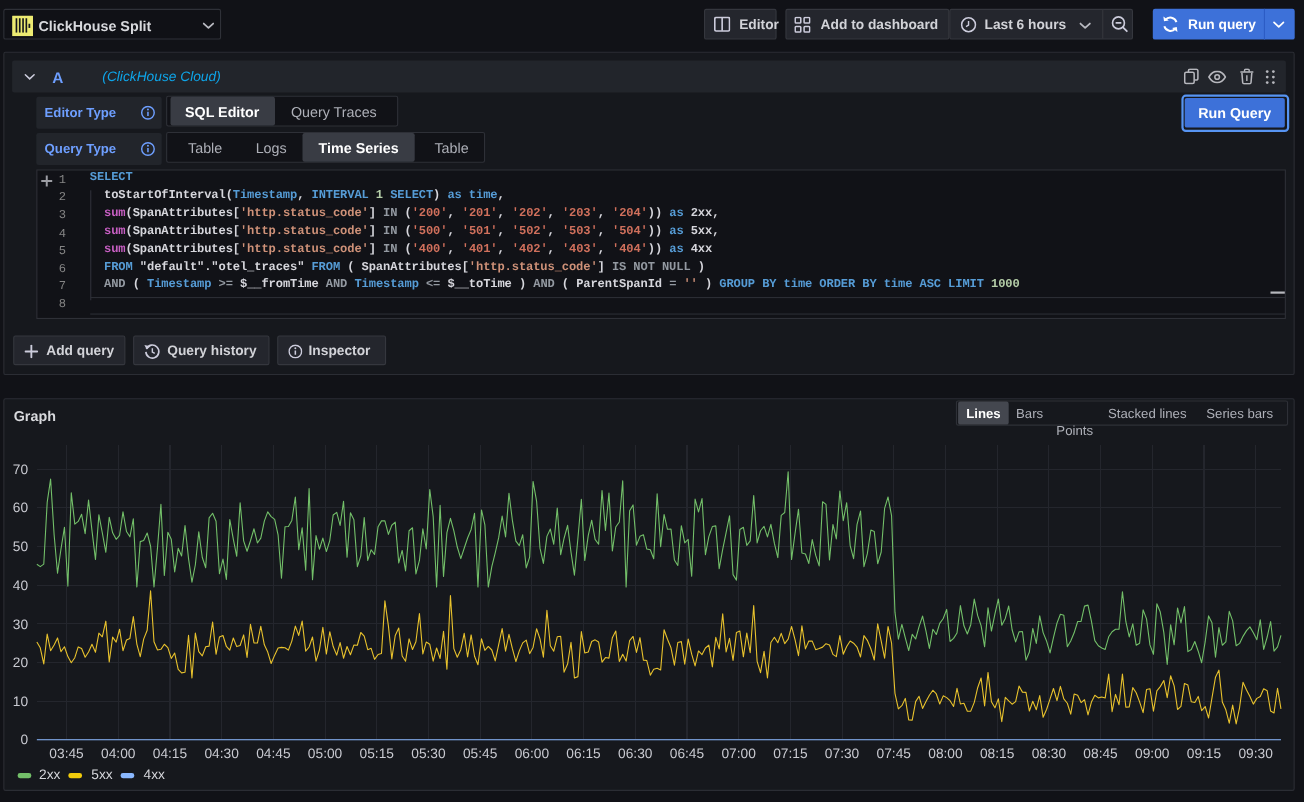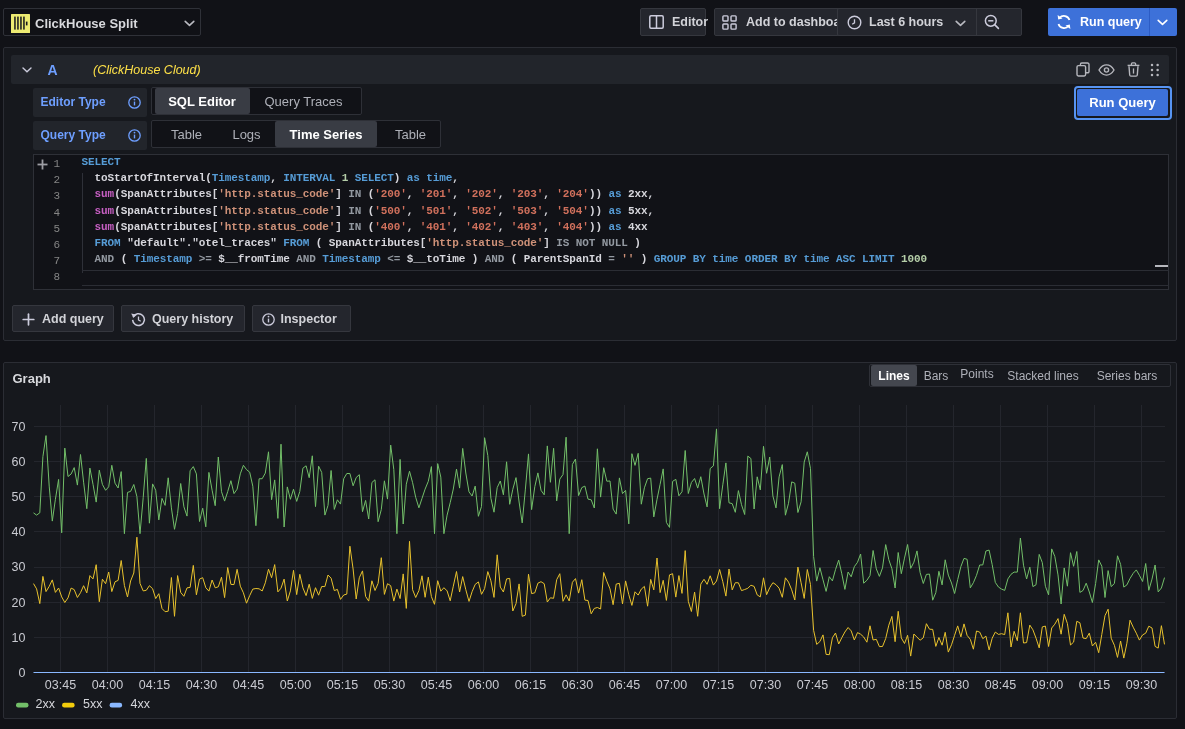--- a/index.html
+++ b/index.html
@@ -48,21 +48,21 @@
     <span style="position:absolute;left:7px;top:6px;line-height:0"><svg width="15" height="15" viewBox="0 0 15 15">
         <g fill="none" stroke="#ccccdc" stroke-width="1.4">
           <rect x="0.9" y="0.9" width="5.1" height="5.1" rx="0.8"></rect>
           <rect x="9" y="0.9" width="5.1" height="5.1" rx="0.8"></rect>
           <rect x="0.9" y="9" width="5.1" height="5.1" rx="0.8"></rect>
           <rect x="9" y="9" width="5.1" height="5.1" rx="0.8"></rect>
         </g>
       </svg></span>
     <span class="abs" style="left:31px;top:6px">Add to dashboard</span>
   </div>
-<div class="btn" style="left:837px;top:8px;width:185px;height:28px">
+<div class="btn" style="left:863px;top:8px;width:167px;height:28px">
   <span style="position:absolute;left:9px;top:6px;line-height:0"><svg width="15" height="15" viewBox="0 0 15 15">
         <circle cx="7.5" cy="7.5" r="6.3" fill="none" stroke="#ccccdc" stroke-width="1.4"></circle>
         <path d="M7.5 4.2 L7.5 7.9 L5.2 9.3" fill="none" stroke="#ccccdc" stroke-width="1.3"></path>
       </svg></span>
   <span class="abs" style="left:31px;top:6px">Last 6 hours</span>
   <span style="position:absolute;left:117px;top:11px;line-height:0"><svg width="11" height="7" viewBox="0 0 11 7">
         <path d="M1.2 1.4 L5.5 5.4 L9.8 1.4" fill="none" stroke="#b9bac1" stroke-width="1.6" stroke-linecap="round" stroke-linejoin="round"></path>
       </svg></span>
   <div class="abs" style="left:138px;top:0;bottom:0;width:1px;background:#35373e"></div>
   <span style="position:absolute;left:146px;top:5px;line-height:0"><svg width="16" height="16" viewBox="0 0 16 16">
@@ -87,21 +87,21 @@
       </svg></span>
 </div>
 
 <div class="panel" style="left:2.5px;top:47px;width:1174px;height:294px"></div>
 
 <div class="abs" style="left:11px;top:55px;width:1158px;height:29px;background:#22252b;border-radius:2px">
   <svg width="10" height="6" viewBox="0 0 10 6" style="position:absolute;left:11px;top:12px">
       <path d="M1 1 L5 4.7 L9 1" fill="none" stroke="#ccccdc" stroke-width="1.4" stroke-linecap="round"></path>
     </svg>
   <span class="abs" style="left:36.5px;top:7px;font-size:14px;font-weight:700;color:#6e9fff">A</span>
-  <span class="abs" style="left:82px;top:8px;font-size:12.5px;font-style:italic;color:#fde047">(ClickHouse Cloud)</span>
+  <span class="abs" style="left:82px;top:8px;font-size:12.5px;font-style:italic;color:#0ea5e9">(ClickHouse Cloud)</span>
   <span style="position:absolute;left:1065px;top:7px;line-height:0"><svg width="14" height="15" viewBox="0 0 14 15">
         <rect x="1" y="3.6" width="8.6" height="10.4" rx="1.4" fill="none" stroke="#b6b7bd" stroke-width="1.4"></rect>
         <path d="M4.4 3.4 V2.4 A1.4 1.4 0 0 1 5.8 1 H11.6 A1.4 1.4 0 0 1 13 2.4 V9.4 A1.4 1.4 0 0 1 11.6 10.8 H10" fill="none" stroke="#b6b7bd" stroke-width="1.4"></path>
       </svg></span>
   <span style="position:absolute;left:1087px;top:9px;line-height:0"><svg width="17" height="12" viewBox="0 0 17 12">
         <path d="M1 6 C3.2 2.2 6 0.9 8.5 0.9 C11 0.9 13.8 2.2 16 6 C13.8 9.8 11 11.1 8.5 11.1 C6 11.1 3.2 9.8 1 6 Z" fill="none" stroke="#b6b7bd" stroke-width="1.4"></path>
         <circle cx="8.5" cy="6" r="2.1" fill="none" stroke="#b6b7bd" stroke-width="1.4"></circle>
       </svg></span>
   <span style="position:absolute;left:1116px;top:7px;line-height:0"><svg width="13" height="15" viewBox="0 0 13 15">
         <path d="M2 4.2 L2.7 13 A1.3 1.3 0 0 0 4 14.1 H9 A1.3 1.3 0 0 0 10.3 13 L11 4.2" fill="none" stroke="#b6b7bd" stroke-width="1.4"></path>
@@ -288,17 +288,17 @@
 <text x="79.0" y="345.20000000000005">5xx</text>
 <rect x="105.6" y="339.79999999999995" width="12.5" height="4.6" rx="2.2" fill="#8ab8ff"></rect>
 <text x="126.5" y="345.20000000000005">4xx</text>
 </g>
 </svg>
   <span class="abs" style="left:9px;top:8px;font-size:13px;font-weight:700;color:#d8d9dd">Graph</span>
   <div class="seg" style="left:865.5px;top:1.5px;width:302px;height:23px;background:#16181d">
     <div class="on" style="left:1px;width:46px;background:#44474f"></div>
     <span style="left:24px;top:3.5px;font-size:12px"><b>Lines</b></span>
     <span style="left:66px;top:3.5px;font-size:12px">Bars</span>
-    <span style="left:107px;top:2px;font-size:12px">Points</span>
+    <span style="left:107px;top:19px;font-size:12px">Points</span>
     <span style="left:173px;top:3.5px;font-size:12px">Stacked lines</span>
     <span style="left:257px;top:3.5px;font-size:12px">Series bars</span>
   </div>
 </div>
 
 </body></html>

